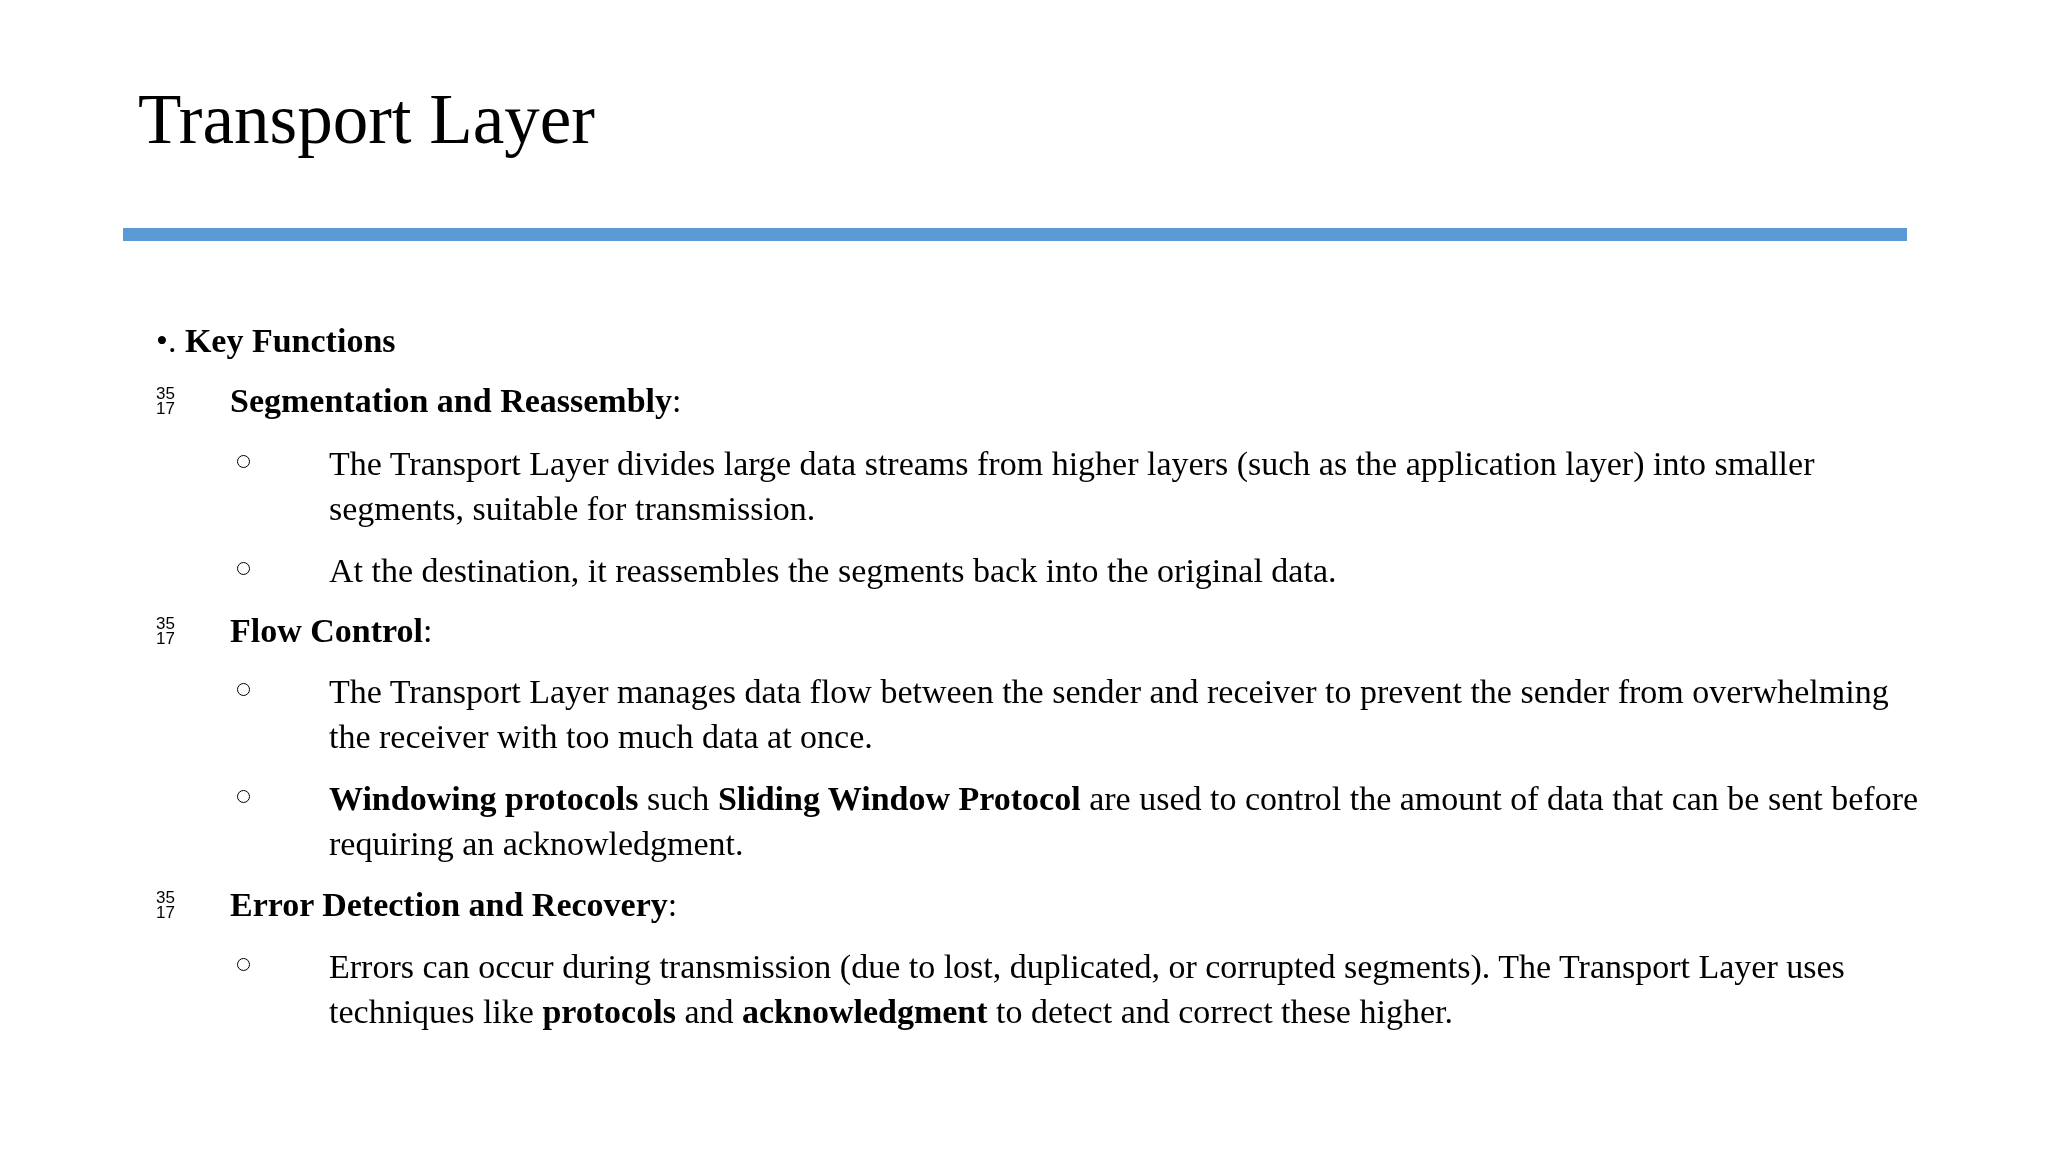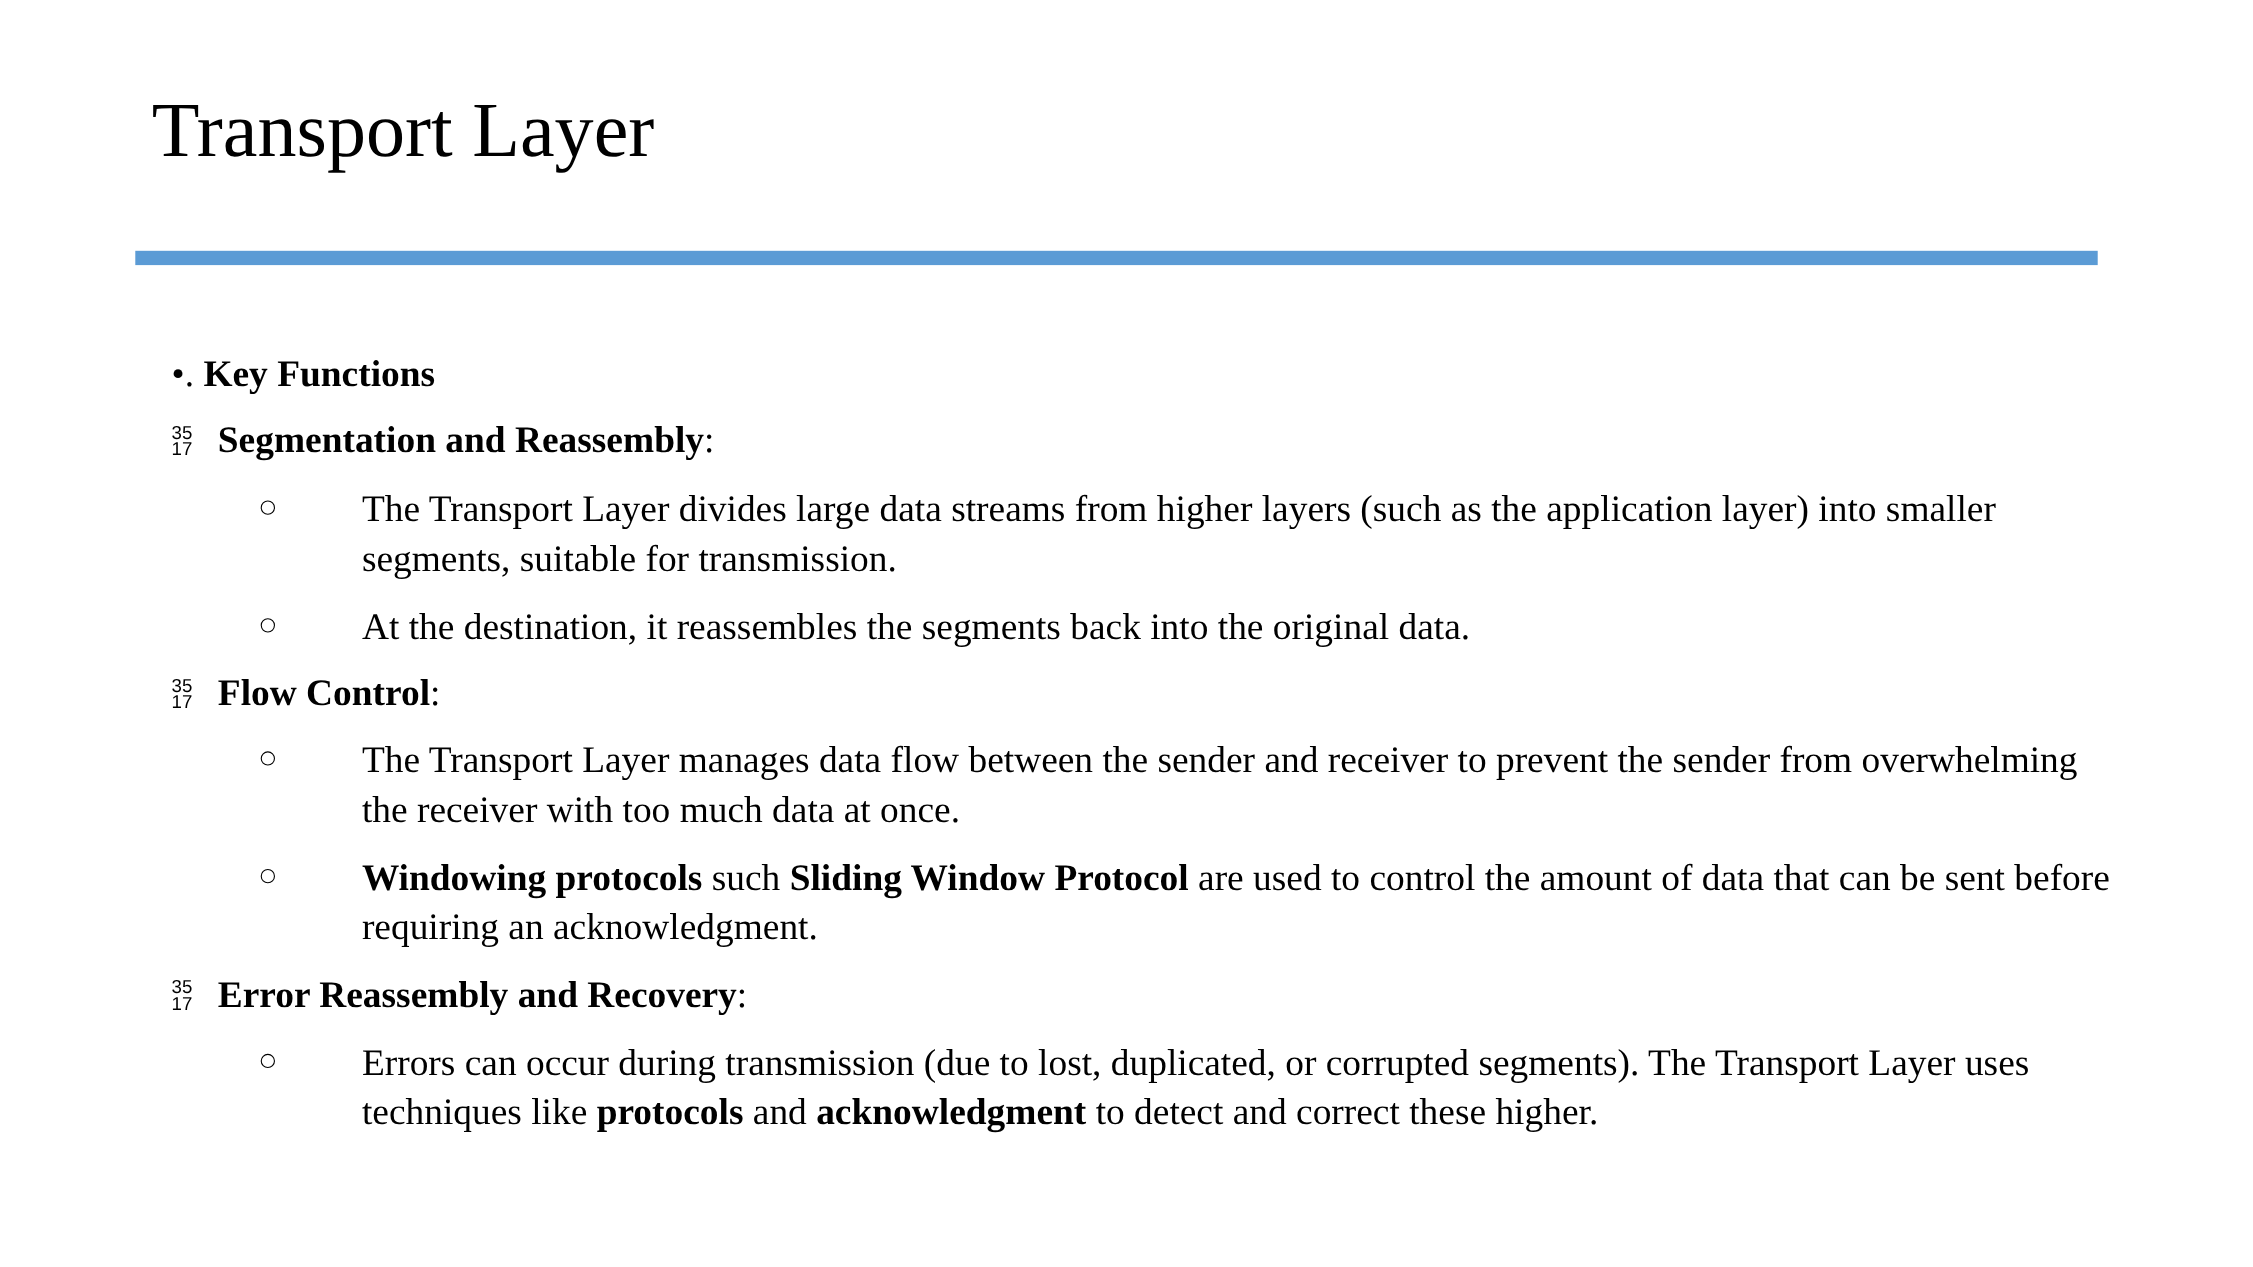--- a/index.html
+++ b/index.html
@@ -57,21 +57,21 @@
       left: 0;
       top: 8px;
       width: 20px;
       font-family: "Liberation Sans", "DejaVu Sans", sans-serif;
       font-size: 17px;
       line-height: 15px;
       text-align: left;
     }
     .lvl1 .text {
       position: absolute;
-      left: 42px;
+      left: 74px;
       top: 0;
       font-weight: bold;
     }
     .lvl1 .colon { font-weight: normal; }
     .sub {
       position: absolute;
       left: 230px;
       width: 1640px;
       font-size: 34px;
       line-height: 45px;
@@ -142,21 +142,21 @@
   <div class="sub" style="top:776px;">
     <span class="circ"></span>
     <div class="body"><b>Windowing protocols</b><span> such </span><b>Sliding Window Protocol</b><span> are used to control the amount of data that can be sent before requiring an acknowledgment.</span></div>
   </div>
 
   <div class="line lvl1" style="top:882px;">
     <span class="marker">
       <span>35</span><br>
       <span>17</span>
     </span>
-    <span class="text"><span>Error Reassembly and Recovery</span><span class="colon">:</span></span>
+    <span class="text"><span>Error Detection and Recovery</span><span class="colon">:</span></span>
   </div>
 
   <div class="sub" style="top:944px;">
     <span class="circ"></span>
     <div class="body"><span>Errors can occur during transmission (due to lost, duplicated, or corrupted segments). The Transport Layer uses techniques like </span><b>protocols</b><span> and </span><b>acknowledgment</b><span> to detect and correct these higher.</span></div>
   </div>
 
 </div>
 
 </body></html>

